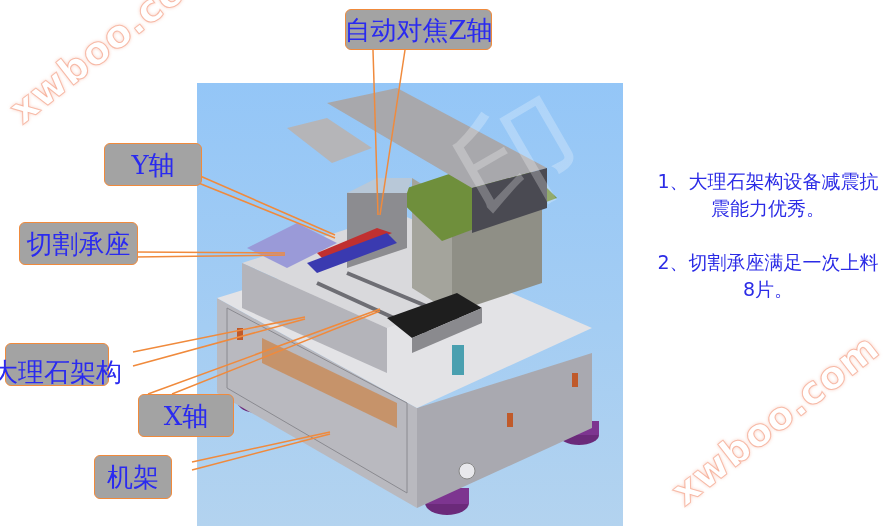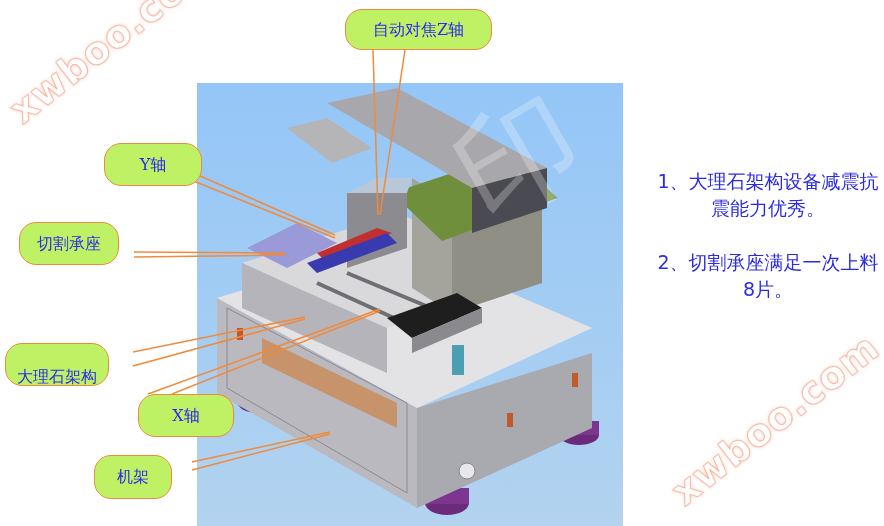--- a/index.html
+++ b/index.html
@@ -7,22 +7,22 @@
     width: 884px; height: 526px; position: relative; overflow: hidden;
     background: #ffffff;
     font-family: "DejaVu Serif", "Liberation Serif", serif;
   }
   .panel {
     position: absolute; left: 197px; top: 83px; width: 426px; height: 443px;
     background: linear-gradient(180deg, #94c6f7 0%, #a4cdf3 55%, #b3d3ef 100%);
   }
   .callout {
     position: absolute; box-sizing: border-box;
-    border: 1.5px solid #f08a3c; border-radius: 17px; background: #bef264;
-    color: #2a2af0; font-size: 16px; line-height: 1;
+    border: 1.5px solid #f08a3c; border-radius: 6px; background: #a3a3a3;
+    color: #2a2af0; font-size: 26px; line-height: 1;
     display: flex; align-items: center; justify-content: center;
     white-space: nowrap;
   }
   .notes {
     position: absolute; left: 652px; top: 168px; width: 232px;
     color: #2b2be6; font-family: "DejaVu Sans", "Liberation Sans", sans-serif;
     font-size: 19px; line-height: 27px; text-align: center;
   }
   .notes p { margin: 0 0 27px 0; }
   .wm {
@@ -104,21 +104,21 @@
     <line x1="192" y1="470" x2="330" y2="434"></line>
   </g>
 </svg>
 
 <div class="callout" style="left:345px; top:9px; width:147px; height:41px;">
   <span>自动对焦Z轴</span>
 </div>
 <div class="callout" style="left:104px; top:143px; width:98px; height:43px;">
   <span>Y轴</span>
 </div>
-<div class="callout" style="left:19px; top:222px; width:100px; height:43px;">
+<div class="callout" style="left:19px; top:222px; width:119px; height:43px;">
   <span>切割承座</span>
 </div>
 <div class="callout" style="left:5px; top:343px; width:104px; height:43px;align-items:flex-end;">
   <span>大理石架构</span>
 </div>
 <div class="callout" style="left:94px; top:394px; width:96px; height:43px;margin-left:44px;">
   <span>X轴</span>
 </div>
 <div class="callout" style="left:94px; top:455px; width:78px; height:44px;">
   <span>机架</span>

